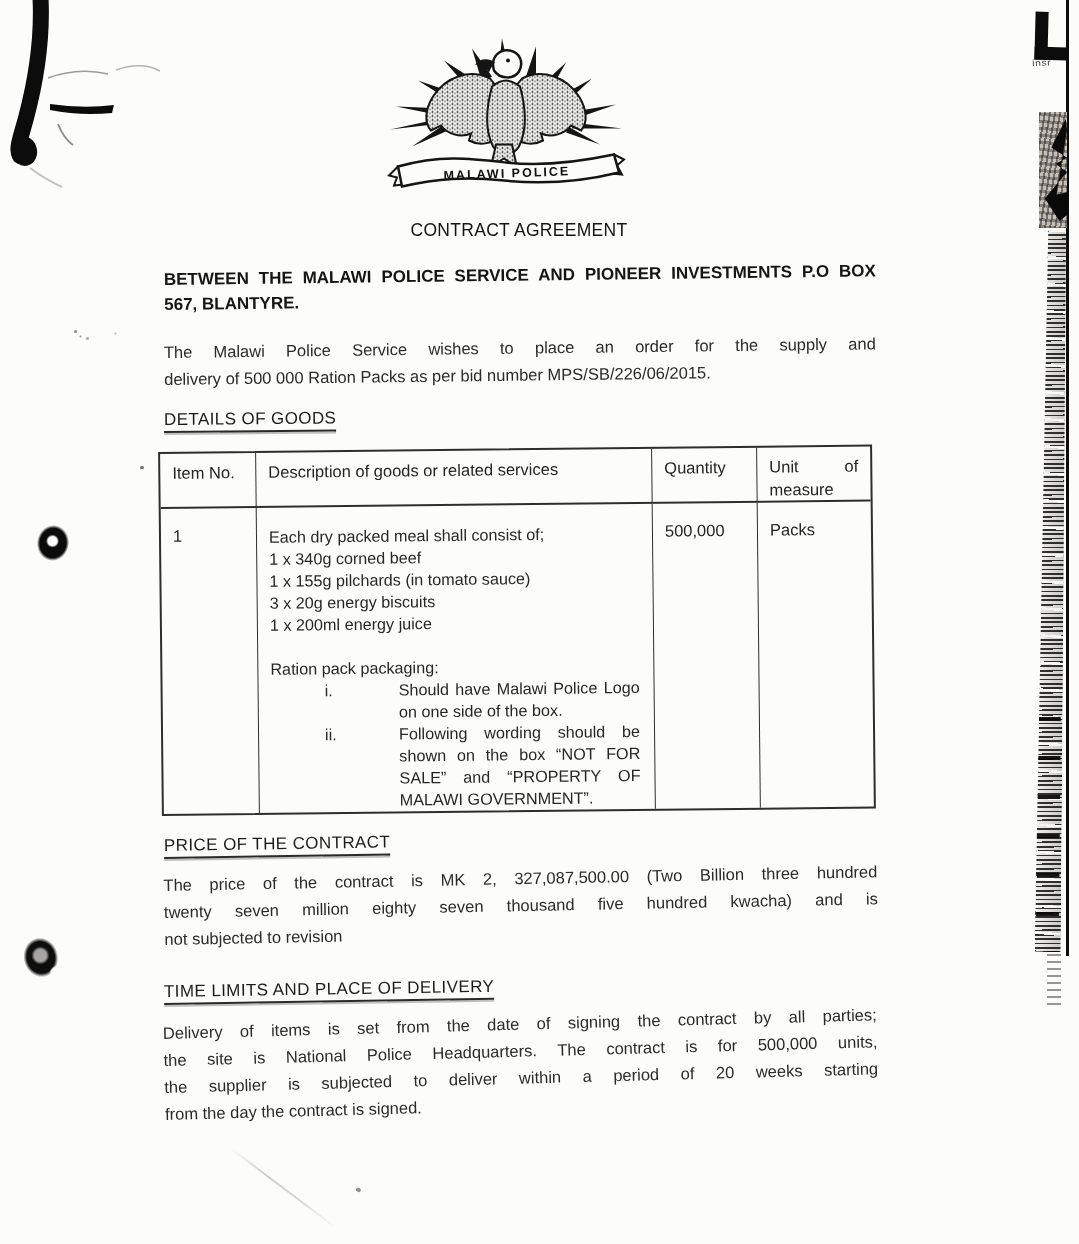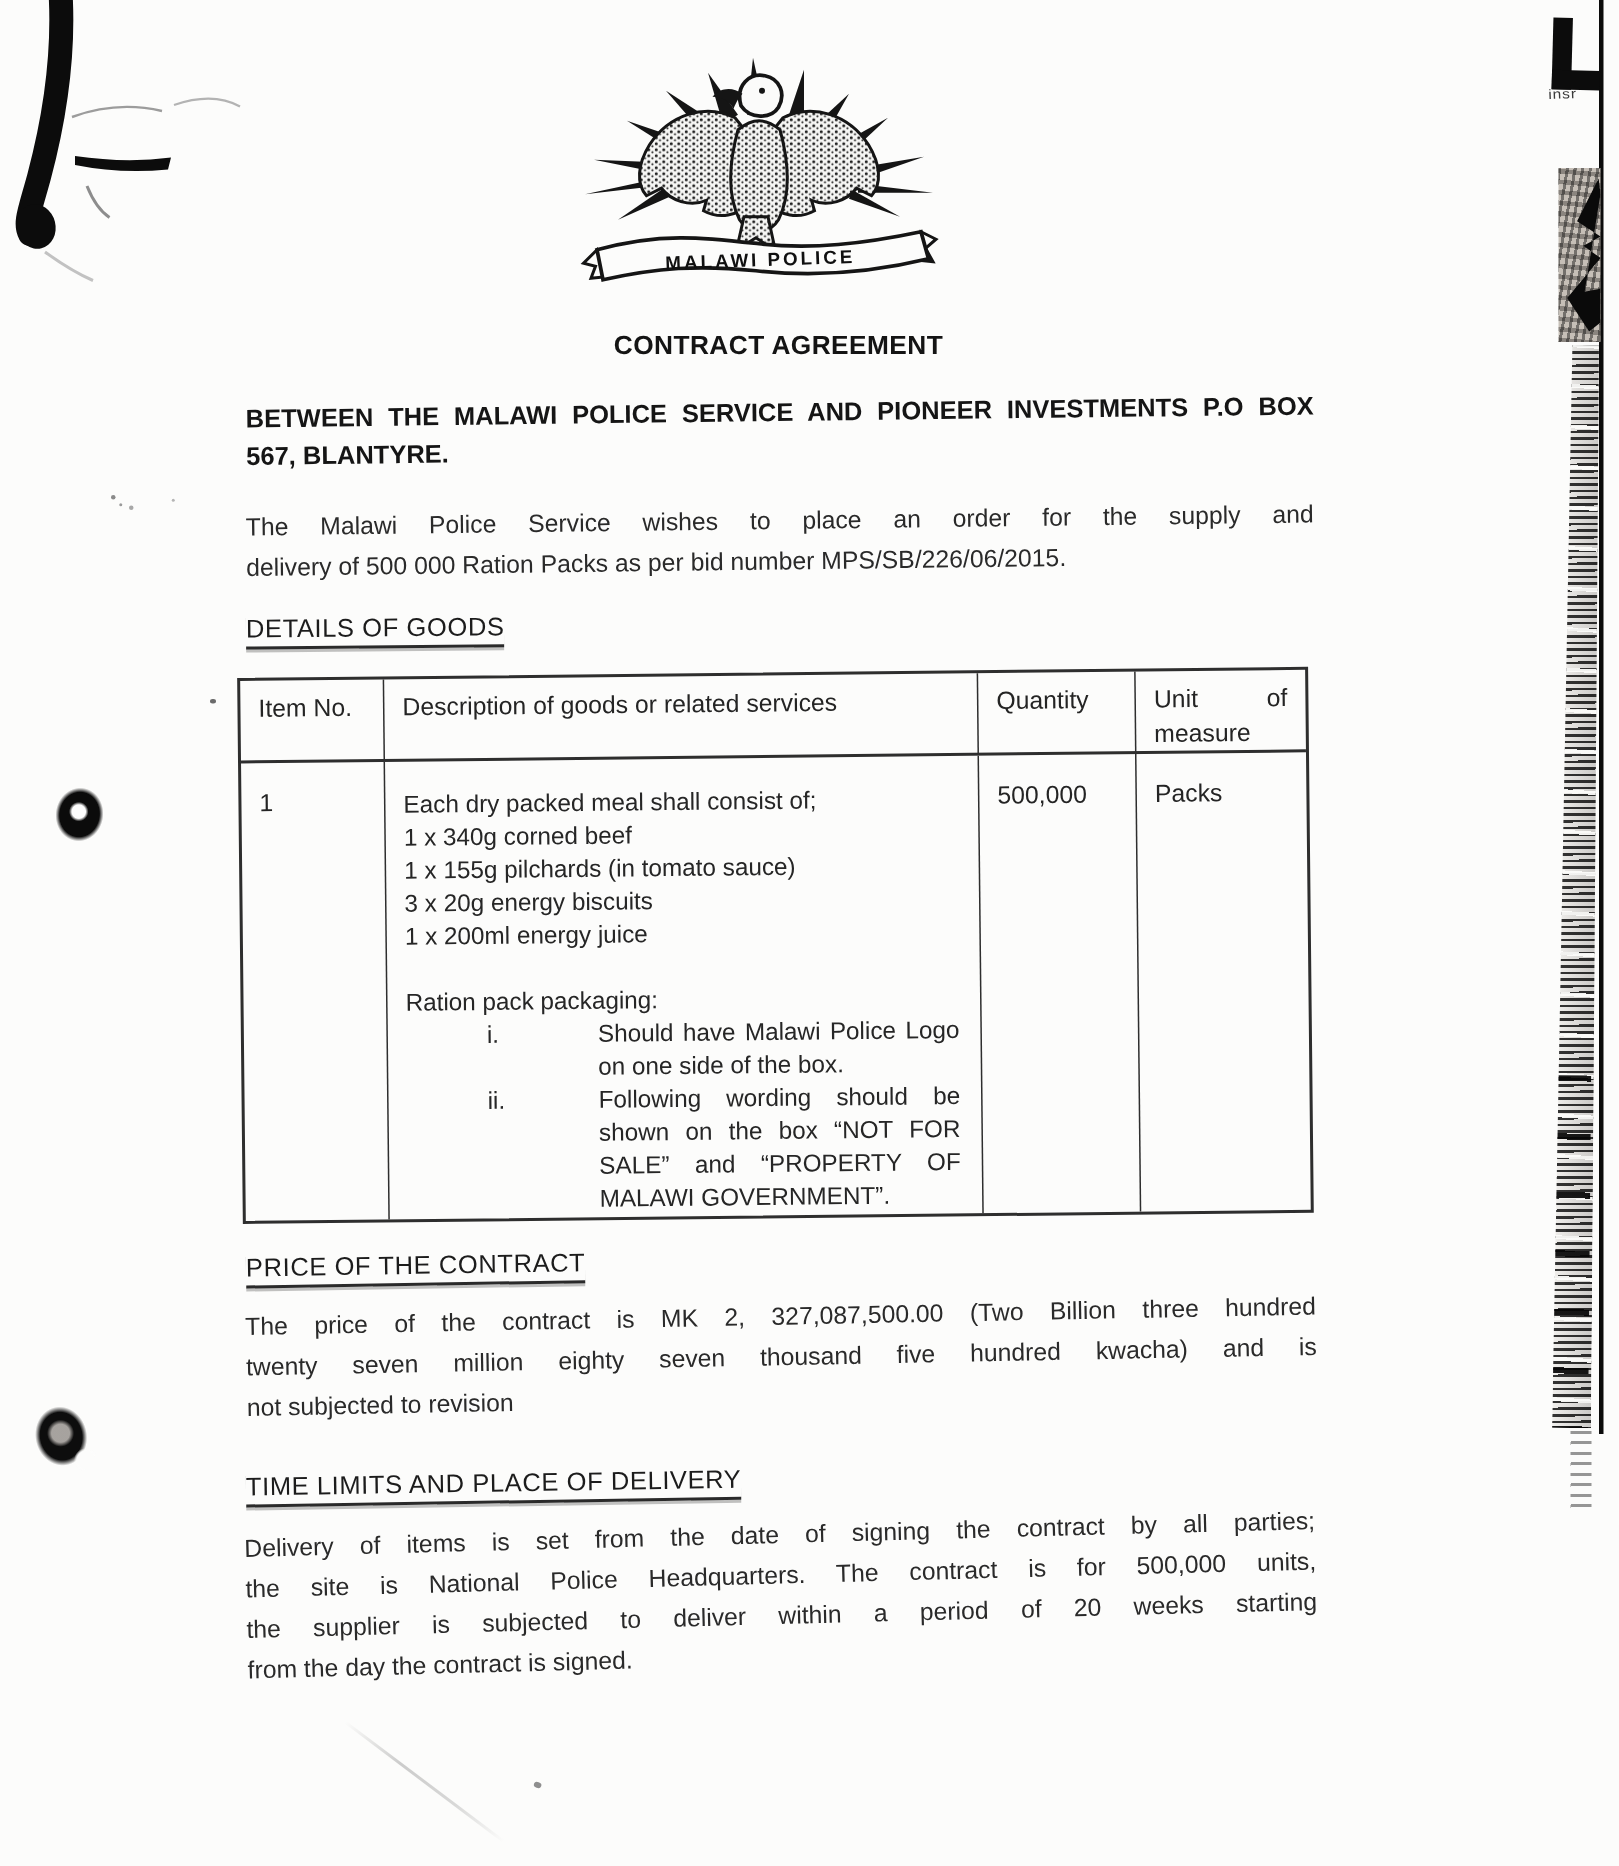--- a/index.html
+++ b/index.html
@@ -10,21 +10,21 @@
     -webkit-font-smoothing:antialiased;
   }
   .page{
     position:relative;width:1079px;height:1244px;
     background:#fcfcfb;
     color:#262626;
   }
   
   .doc-title{
     position:absolute;left:163px;top:220px;width:712px;
-    text-align:center;font-size:17.5px;font-weight:bold;color:#141414;
+    text-align:center;font-size:17.5px;font-weight:normal;color:#141414;
     letter-spacing:.3px;
   }
   .parties{
     position:absolute;left:164px;top:267px;width:712px;
     font-size:17px;font-weight:bold;color:#151515;line-height:25px;
     transform:rotate(-0.7deg);transform-origin:left center;
   }
   .intro{
     position:absolute;left:164px;top:339px;width:712px;
     font-size:16.5px;line-height:27px;color:#2a2a2a;

